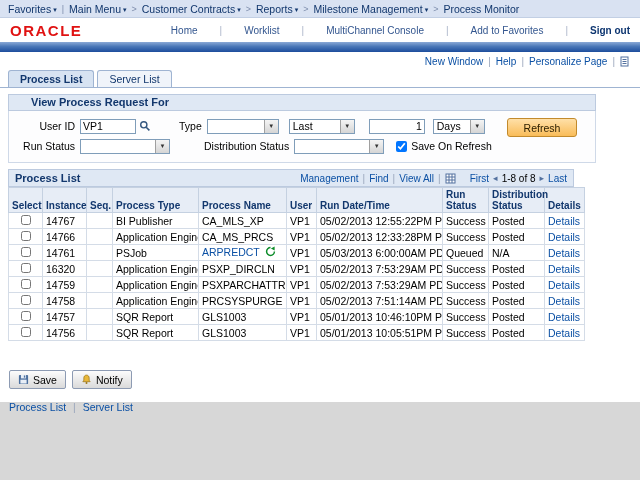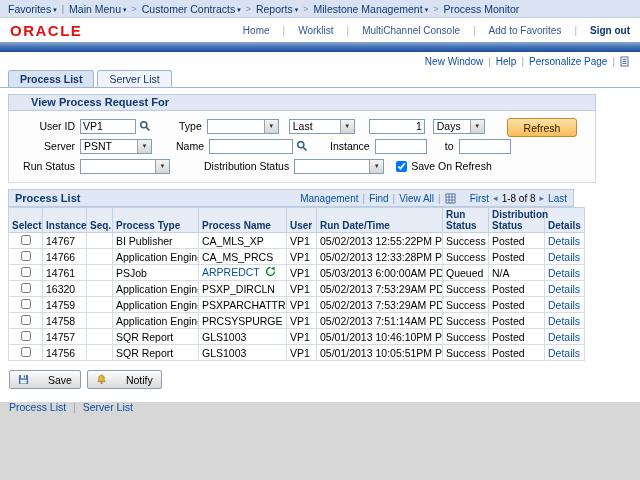--- a/index.html
+++ b/index.html
@@ -11,21 +11,21 @@
   
   .breadcrumb-bar { height:18px; background:#d9e2f2; border-bottom:1px solid #c2cfe4;
     display:flex; align-items:center; padding:0 8px; color:#12376d; font-size:10.5px; white-space:nowrap; }
   .bc-item { cursor:pointer; }
   .caret { font-size:7px; margin-left:2px; vertical-align:1px; color:#12376d; }
   .bc-sep { margin:0 5px; color:#7d8cab; font-size:9px; }
 
   
   .oracle-bar { height:24px; background:#ffffff; display:flex; align-items:center; padding:0 10px; }
   .oracle-logo { color:#e01212; font-weight:bold; font-size:15px; letter-spacing:1.5px; }
-  .header-links { margin-left:auto; display:flex; align-items:center; gap:13px; font-size:10px; }
+  .header-links { margin-left:auto; display:flex; align-items:center; gap:22px; font-size:10px; }
   .header-links a { color:#33568f; text-decoration:none; }
   .hl-sep { color:#aab4c8; }
   .signout { font-weight:bold; color:#0d3570 !important; }
 
   .blue-bar { height:10px; background:linear-gradient(180deg,#8aa9d6 0%,#4a77b7 45%,#1d4d9c 100%); }
 
   
   .util-links { height:15px; display:flex; justify-content:flex-end; align-items:center; gap:5px;
     padding:3px 10px 0 0; font-size:10px; }
   .util-links a { color:#0b50a4; text-decoration:none; }
@@ -76,23 +76,23 @@
     color:#000; overflow:hidden; white-space:nowrap; }
   .grid td.c-sel { text-align:center; }
   .grid input[type=checkbox] { width:10px; height:10px; }
   .link { color:#0b50a4; text-decoration:none; }
   .rerun { margin-left:5px; vertical-align:-1px; display:inline-block; }
 
   
   .goback { margin:7px 0 0 9px; }
   .goback a { color:#0b50a4; text-decoration:none; font-size:10.5px; }
   .btn-row { margin:9px 0 0 9px; display:flex; gap:6px; }
-  .btn { display:inline-flex; align-items:center; gap:19px; height:19px; padding:0 8px;
+  .btn { display:inline-flex; align-items:center; gap:4px; height:19px; padding:0 8px;
     background:linear-gradient(180deg,#fcfcfc,#dadada); border:1px solid #8d9bb3; border-radius:2px;
-    font-size:10.5px; color:#000; cursor:pointer; font-family:"Liberation Sans",sans-serif; }
+    font-size:10.5px; color:#000; cursor:pointer; font-family:"Liberation Sans",sans-serif;margin-top:20px; }
   .bottom-links { margin:12px 0 0 9px; font-size:10.5px; }
   .bottom-links a { color:#0b50a4; text-decoration:none; }
   .b-sep { color:#9aa6bc; margin:0 4px; }
 </style>
 </head>
 <body>
 
 <div class="page">
 
   <div class="breadcrumb-bar">
@@ -171,39 +171,20 @@
           <span class="dd-btn">▼</span>
         </span>
         <input class="text num" style="width: 56px; margin-left: 14px;" value="1">
         <span class="dd" style="width:52px;margin-left:8px">
           <span class="dd-text">Days</span>
           <span class="dd-btn">▼</span>
         </span>
         <button class="refresh-btn">Refresh</button>
       </div>
 
-      <div class="frow">
-        <span class="flabel w58">Server</span>
-        <span class="dd" style="width:72px">
-          <span class="dd-text">PSNT</span>
-          <span class="dd-btn">▼</span>
-        </span>
-        <span class="flabel" style="margin:0 5px 0 24px">Name</span>
-        <input class="text" style="width: 84px;" value="">
-        <span class="lookup">
-          <svg width="12" height="12" viewBox="0 0 12 12">
-              <circle cx="4.8" cy="4.8" r="3.1" fill="none" stroke="#33567e" stroke-width="1.4"></circle>
-              <line x1="7.2" y1="7.2" x2="10.4" y2="10.4" stroke="#33567e" stroke-width="1.6"></line>
-            </svg>
-        </span>
-        <span class="flabel" style="margin:0 5px 0 22px">Instance</span>
-        <input class="text" style="width: 52px;" value="">
-        <span class="flabel" style="margin:0 6px 0 18px">to</span>
-        <input class="text" style="width: 52px;">
-      </div>
 
       <div class="frow">
         <span class="flabel w58">Run Status</span>
         <span class="dd" style="width:90px">
           <span class="dd-text"></span>
           <span class="dd-btn">▼</span>
         </span>
         <span class="flabel" style="margin:0 5px 0 34px">Distribution Status</span>
         <span class="dd" style="width:90px">
           <span class="dd-text"></span>

